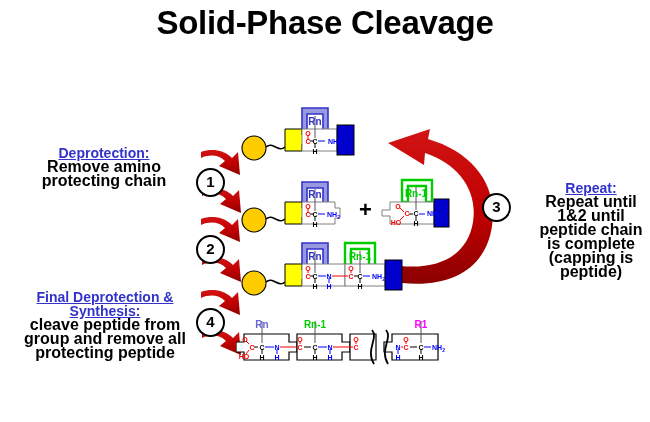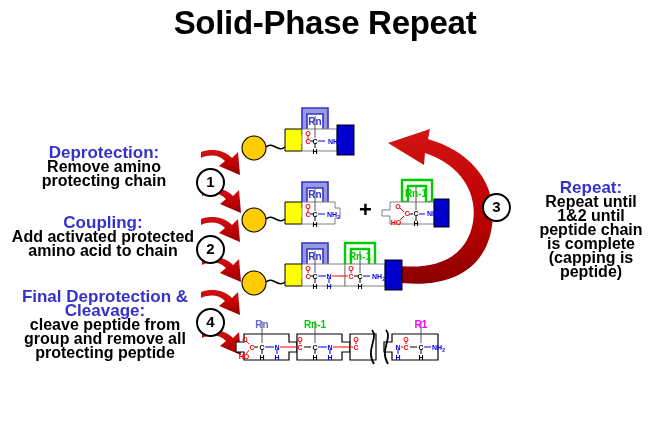--- a/index.html
+++ b/index.html
@@ -13,21 +13,21 @@
   
   .title{
     position:absolute;left:0;top:4px;width:650px;
     text-align:center;color:#000;
     font-weight:bold;font-size:33px;line-height:38px;
     letter-spacing:-0.3px;
   }
 
   
   .txtblock{position:absolute;text-align:center;line-height:14px;}
-  .txtblock .hd{color:#3333CC;font-weight:bold;font-size:17px;display:block;}
+  .txtblock .hd{color:#3333CC;font-weight:bold;font-size:14px;display:block;text-decoration:underline;}
   .txtblock .bd{color:#000;font-weight:bold;font-size:16px;display:block;}
 
   #lbl-deprotection{left:18px;top:146px;width:172px;}
   #lbl-coupling{left:10px;top:216px;width:186px;}
   #lbl-final{left:12px;top:290px;width:186px;}
   #lbl-repeat{left:521px;top:165px;width:140px;margin-top:16px;}
 
   
   .stepnum{
     position:absolute;width:25px;height:25px;border-radius:50%;
@@ -50,21 +50,21 @@
     position:absolute;left:359px;top:197px;
     font-size:22px;font-weight:bold;color:#000;
   }
 </style>
 </head>
 <body>
 
 <div id="page">
 
   <div class="title">
-    <div>Solid-Phase Repeat</div>
+    <div>Solid-Phase Cleavage</div>
   </div>
 
   <svg class="arrowsvg" id="arrows" style="left:0;top:0;width:650px;height:422px;" viewBox="0 0 650 422">
     <defs>
       <linearGradient id="redg" x1="0" y1="0" x2="0" y2="1">
         <stop offset="0%" stop-color="#D21414"></stop>
         <stop offset="55%" stop-color="#C00000"></stop>
         <stop offset="100%" stop-color="#8C0000"></stop>
       </linearGradient>
     </defs>
@@ -110,29 +110,24 @@
   <div class="stepnum" id="step-2">2</div>
   <div class="stepnum" id="step-3">3</div>
   <div class="stepnum" id="step-4">4</div>
 
   <div class="txtblock" id="lbl-deprotection">
     <span class="hd">Deprotection:</span>
     <span class="bd">Remove amino</span>
     <span class="bd">protecting chain</span>
   </div>
 
-  <div class="txtblock" id="lbl-coupling">
-    <span class="hd">Coupling:</span>
-    <span class="bd">Add activated protected</span>
-    <span class="bd">amino acid to chain</span>
-  </div>
 
   <div class="txtblock" id="lbl-final">
     <span class="hd">Final Deprotection &amp;</span>
-    <span class="hd">Cleavage:</span>
+    <span class="hd">Synthesis:</span>
     <span class="bd">cleave peptide from</span>
     <span class="bd">group and remove all</span>
     <span class="bd">protecting peptide</span>
   </div>
 
   <div class="txtblock" id="lbl-repeat">
     <span class="hd">Repeat:</span>
     <span class="bd">Repeat until</span>
     <span class="bd">1&amp;2 until</span>
     <span class="bd">peptide chain</span>

